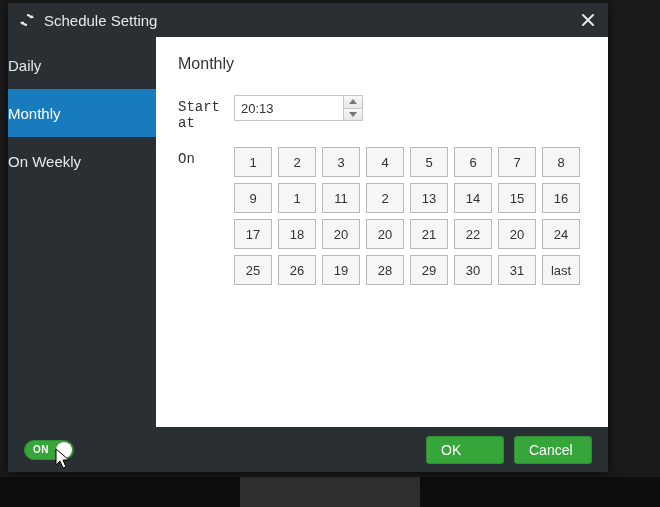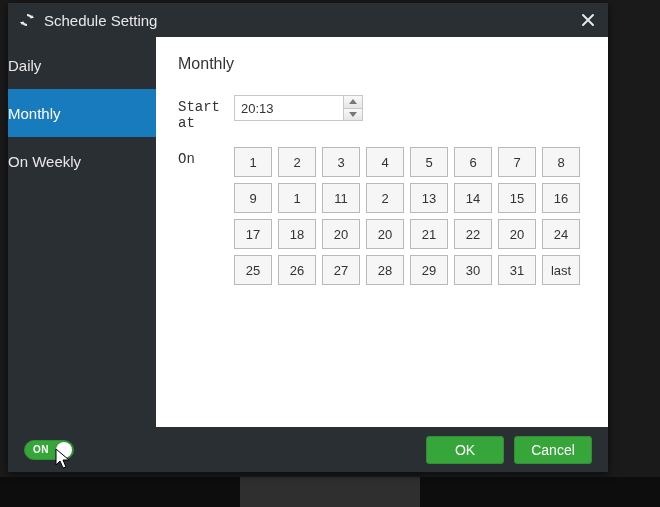--- a/index.html
+++ b/index.html
@@ -197,21 +197,20 @@
     background: #fff;
     box-shadow: 0 0 2px rgba(0,0,0,0.4);
   }
 
   .btn {
     min-width: 78px;
     height: 28px;
     border-radius: 3px;
     display: flex;
     align-items: center;
-    justify-content: center;
     font-size: 14px;
     cursor: pointer;
     padding: 0 14px;
     box-sizing: border-box;
     border: 1px solid transparent;
   }
   .btn-primary {
     background: #36a63a;
     border-color: #2f8f32;
     color: #fff;
@@ -325,21 +324,21 @@
             <div class="day-cell">17</div>
             <div class="day-cell">18</div>
             <div class="day-cell">20</div>
             <div class="day-cell">20</div>
             <div class="day-cell">21</div>
             <div class="day-cell">22</div>
             <div class="day-cell">20</div>
             <div class="day-cell">24</div>
             <div class="day-cell">25</div>
             <div class="day-cell">26</div>
-            <div class="day-cell">27</div>
+            <div class="day-cell">19</div>
             <div class="day-cell">28</div>
             <div class="day-cell">29</div>
             <div class="day-cell">30</div>
             <div class="day-cell">31</div>
             <div class="day-cell">last</div>
           </div>
       </div>
     </div>
   </div>
 

